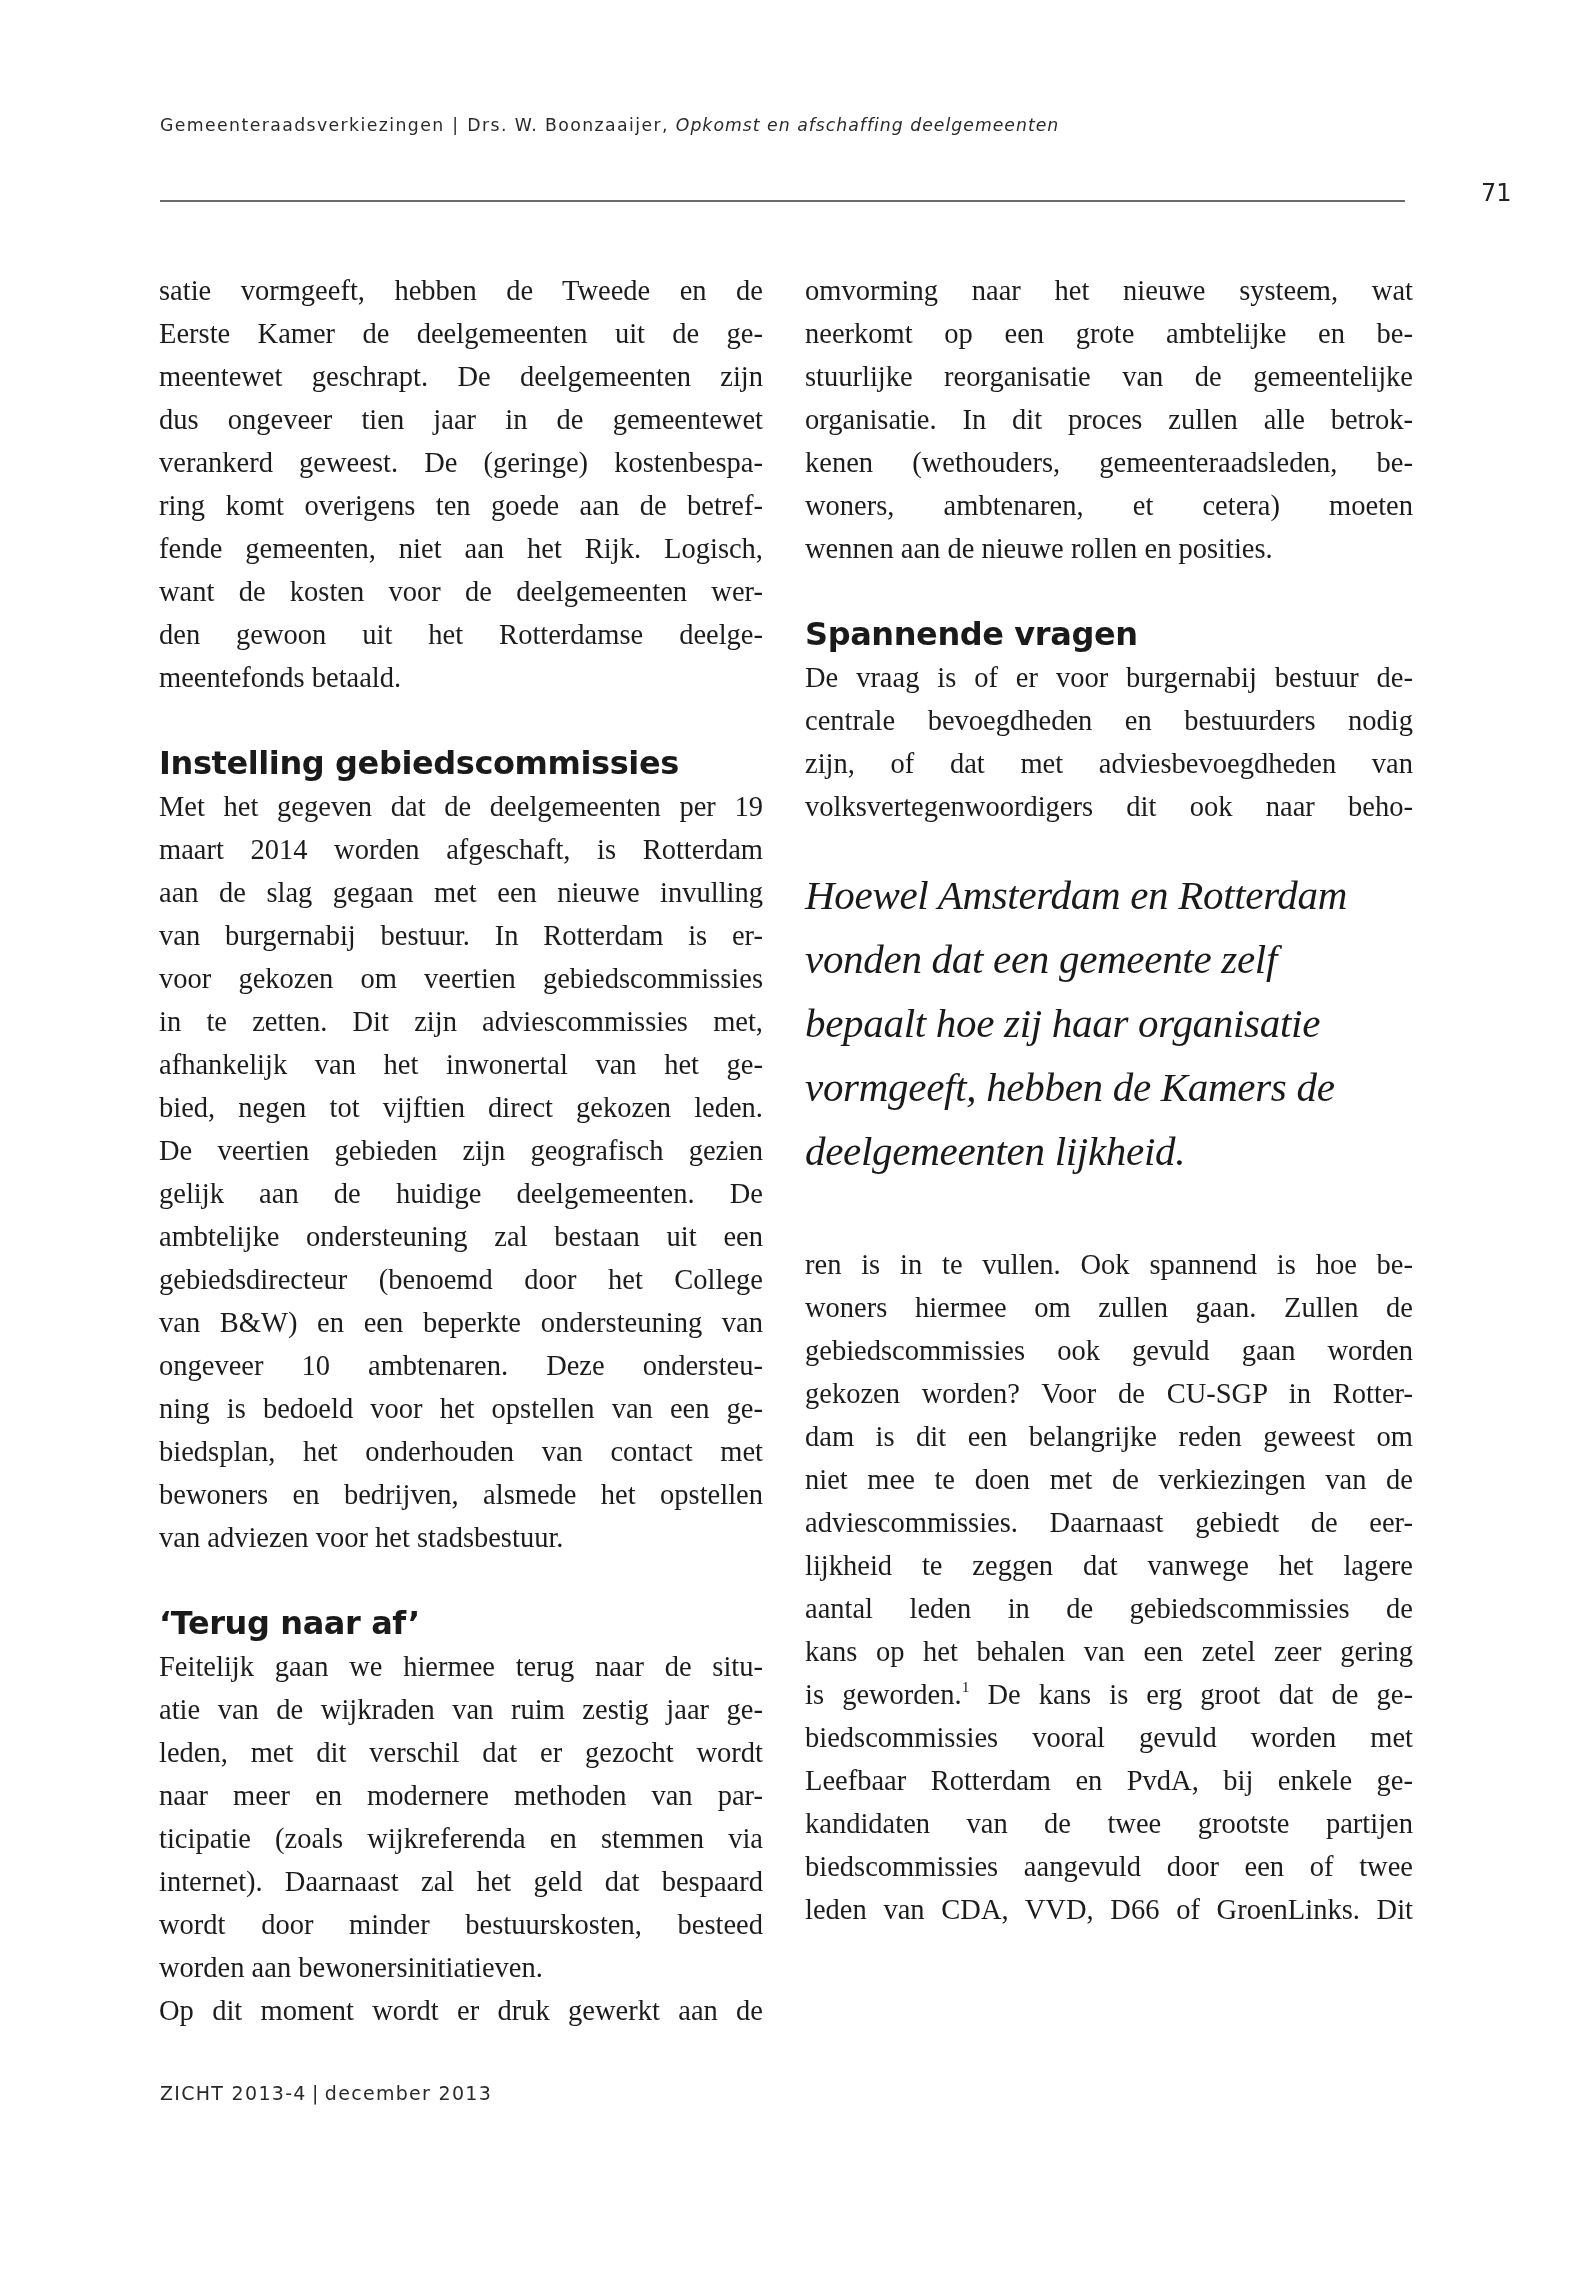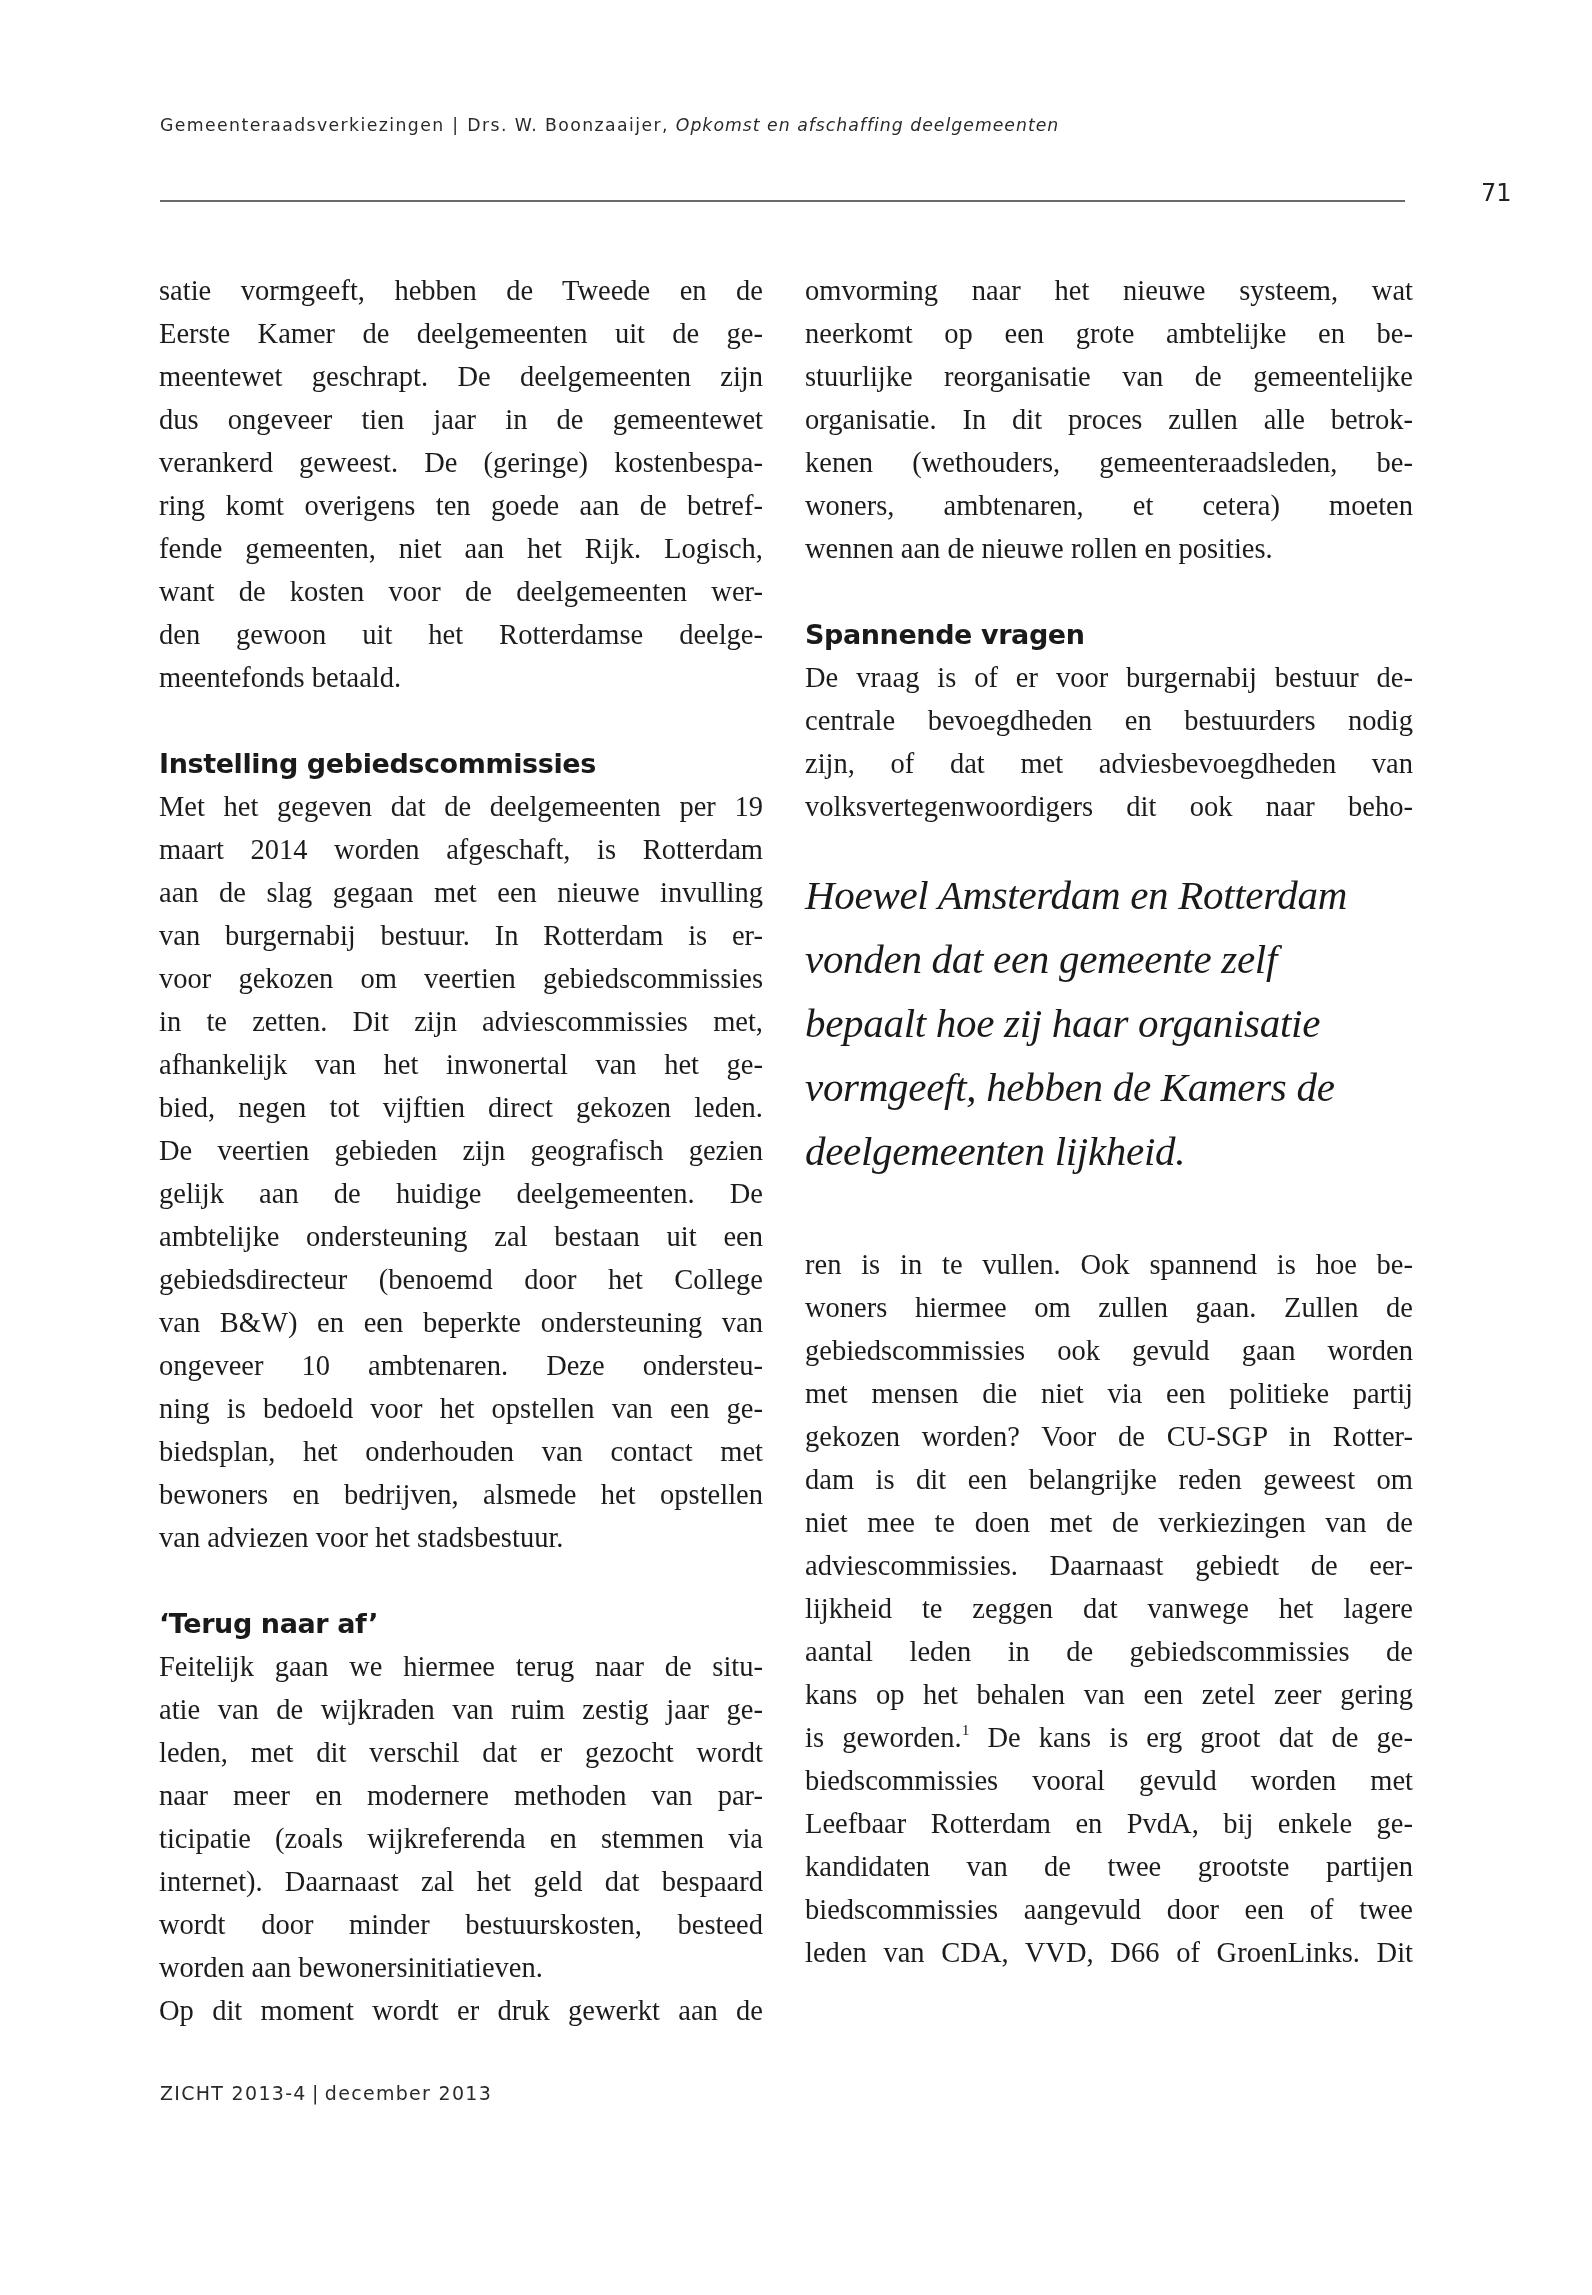--- a/index.html
+++ b/index.html
@@ -62,21 +62,21 @@
   }
   .line.last {
     text-align-last: left;
   }
   .heading {
     display: block;
     height: 43px;
     line-height: 43px;
     font-family: "DejaVu Sans", sans-serif;
     font-weight: bold;
-    font-size: 27px;
+    font-size: 32px;
     letter-spacing: -0.4px;
     color: #1a1a1a;
     white-space: nowrap;
   }
   .gap { display: block; height: 43px; }
   .pullquote {
     display: block;
     margin-top: 35px;
     margin-bottom: 60px;
   }
@@ -191,21 +191,20 @@
       <span class="pq-line">Hoewel Amsterdam en Rotterdam</span>
       <span class="pq-line">vonden dat een gemeente zelf</span>
       <span class="pq-line">bepaalt hoe zij haar organisatie</span>
       <span class="pq-line">vormgeeft, hebben de Kamers de</span>
       <span class="pq-line">deelgemeenten lijkheid.</span>
     </div>
   <div id="rc-p3">
   <span class="line">ren is in te vullen. Ook spannend is hoe be-</span>
       <span class="line">woners hiermee om zullen gaan. Zullen de</span>
       <span class="line">gebiedscommissies ook gevuld gaan worden</span>
-      <span class="line">met mensen die niet via een politieke partij</span>
       <span class="line">gekozen worden? Voor de CU-SGP in Rotter-</span>
       <span class="line">dam is dit een belangrijke reden geweest om</span>
       <span class="line">niet mee te doen met de verkiezingen van de</span>
       <span class="line">adviescommissies. Daarnaast gebiedt de eer-</span>
       <span class="line">lijkheid te zeggen dat vanwege het lagere</span>
       <span class="line">aantal leden in de gebiedscommissies de</span>
       <span class="line">kans op het behalen van een zetel zeer gering</span>
       <span class="line"><span>is geworden.</span><sup class="fn">1</sup><span> De kans is erg groot dat de ge-</span></span>
       <span class="line">biedscommissies vooral gevuld worden met</span>
       <span class="line">Leefbaar Rotterdam en PvdA, bij enkele ge-</span>

